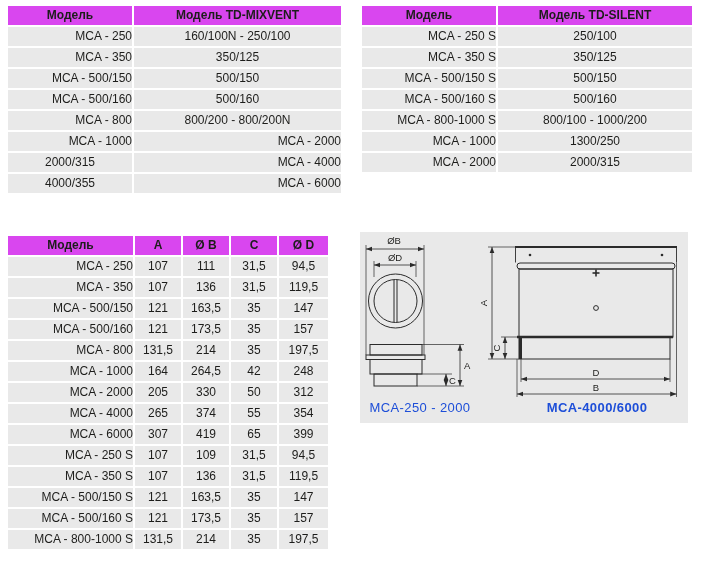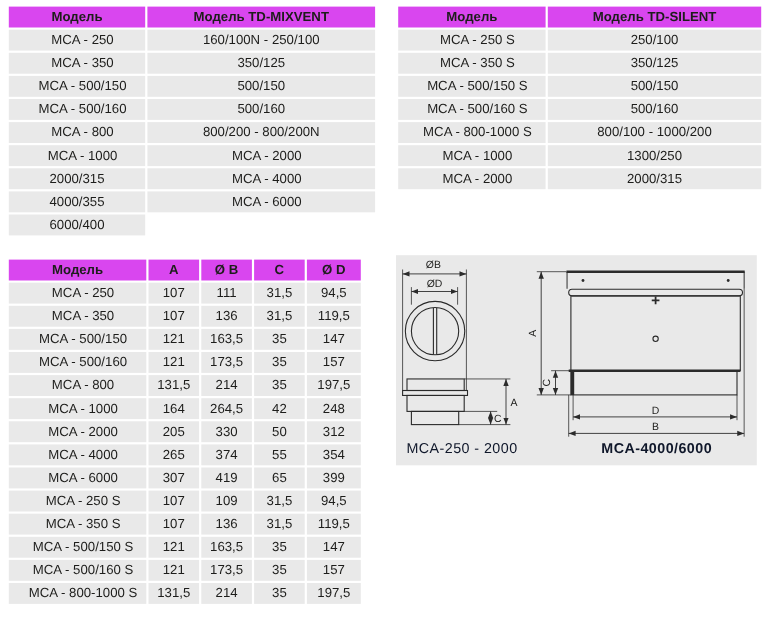--- a/index.html
+++ b/index.html
@@ -9,33 +9,33 @@
     font-family: "Liberation Sans", sans-serif; color: #1d1d1b;
   }
   
   .tbl { position: absolute; display: grid; gap: 2px; }
   .tbl .c {
     background: #e9e9e9; height: 19px; line-height: 19px;
     font-size: 12px; color: #1d1d1b; text-align: center;
     white-space: nowrap; overflow: hidden;
   }
   .tbl .h { background: #d946ef; font-weight: bold; }
-  .tbl .first { text-align: center; padding-left: 10px; }
+  .tbl .first { text-align: right; padding-left: 10px; }
   #tbl-mixvent { left: 8px;   top: 6px;   grid-template-columns: 124px 207px; grid-auto-rows: 19px; }
   #tbl-silent  { left: 362px; top: 6px;   grid-template-columns: 134px 194px; grid-auto-rows: 19px; }
   #tbl-dims    { left: 8px;   top: 236px; grid-template-columns: 125px 46px 46px 46px 49px; grid-auto-rows: 19px; }
   
   .panel {
     position: absolute; left: 360px; top: 232px; width: 328px; height: 191px;
     background: #e9e9e9;
   }
   .panel svg { position: absolute; left: 0; top: 0; }
   .cap {
     position: absolute; top: 168px; height: 16px; line-height: 16px;
-    font-size: 13px; letter-spacing: 0.4px; text-align: center; color: #0f172a;
+    font-size: 13px; letter-spacing: 0.4px; text-align: center; color: #1d4ed8;
   }
   .cap.left  { left: 4px;   width: 112px; }
   .cap.right { left: 158px; width: 158px; font-weight: bold; }
   .dimtxt { font-family: "Liberation Sans", sans-serif; font-size: 9.5px; fill: #1d1d1b; }
 </style>
 </head>
 <body>
 
 <div>
 
@@ -51,21 +51,20 @@
       <div class="c first">MCA - 500/160</div>
       <div class="c">500/160</div>
       <div class="c first">MCA - 800</div>
       <div class="c">800/200 - 800/200N</div>
       <div class="c first">MCA - 1000</div>
       <div class="c first">MCA - 2000</div>
       <div class="c">2000/315</div>
       <div class="c first">MCA - 4000</div>
       <div class="c">4000/355</div>
       <div class="c first">MCA - 6000</div>
-      <div class="c">6000/400</div>
     </div>
 
   <div class="tbl" id="tbl-silent">
     <div class="c h">Модель</div>
     <div class="c h">Модель TD-SILENT</div>
   <div class="c first">MCA - 250 S</div>
       <div class="c">250/100</div>
       <div class="c first">MCA - 350 S</div>
       <div class="c">350/125</div>
       <div class="c first">MCA - 500/150 S</div>

